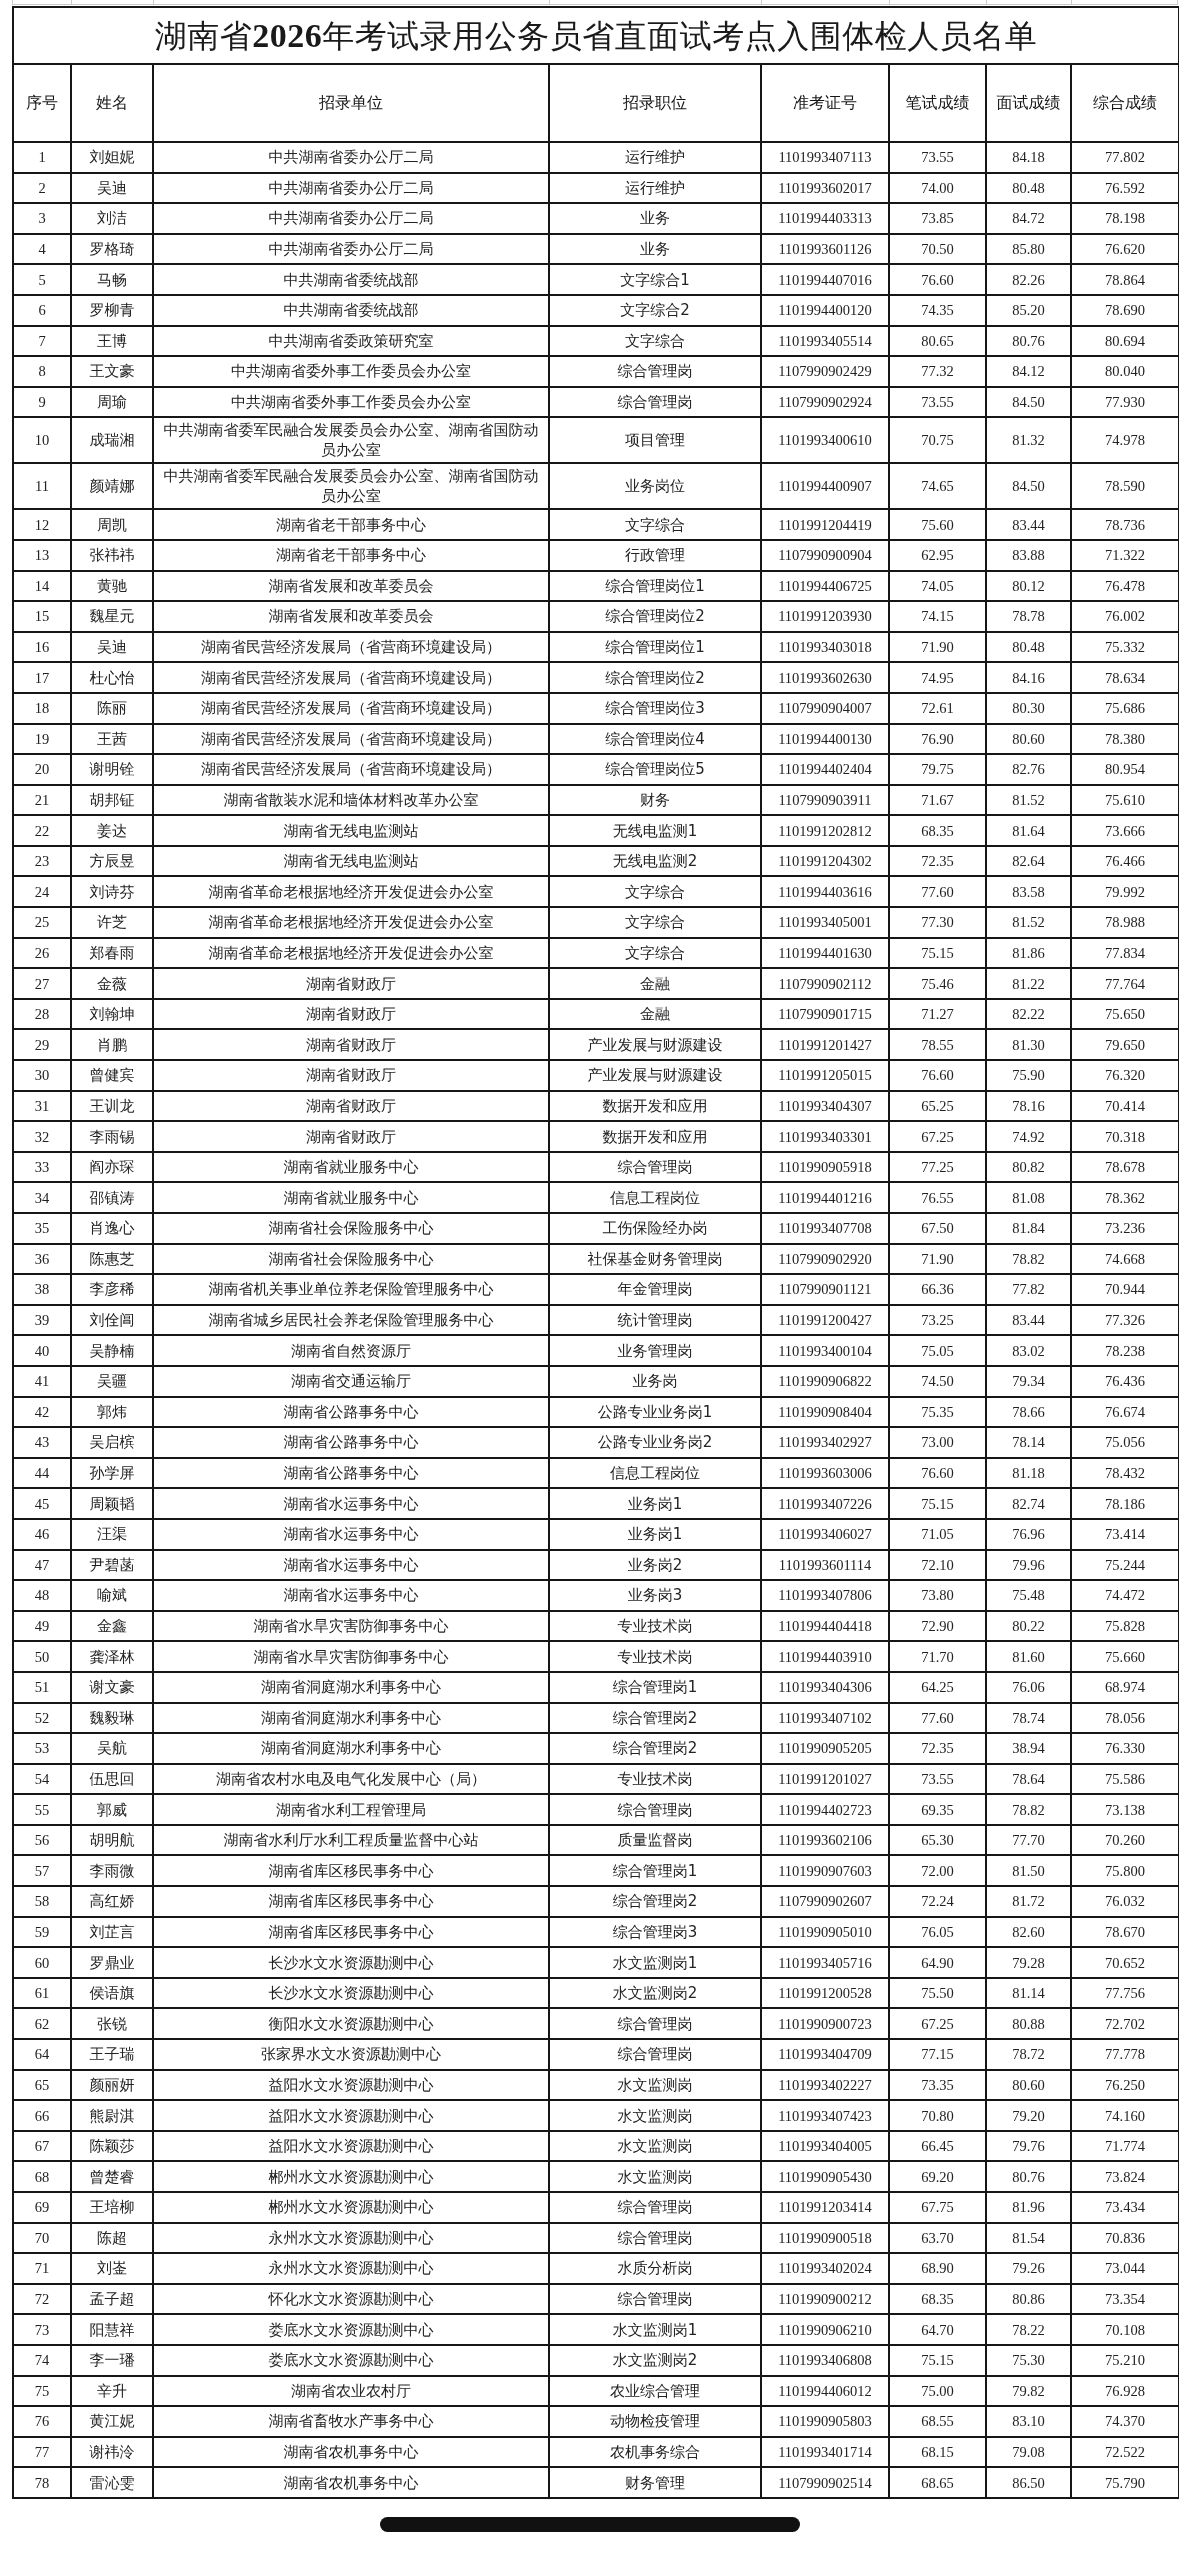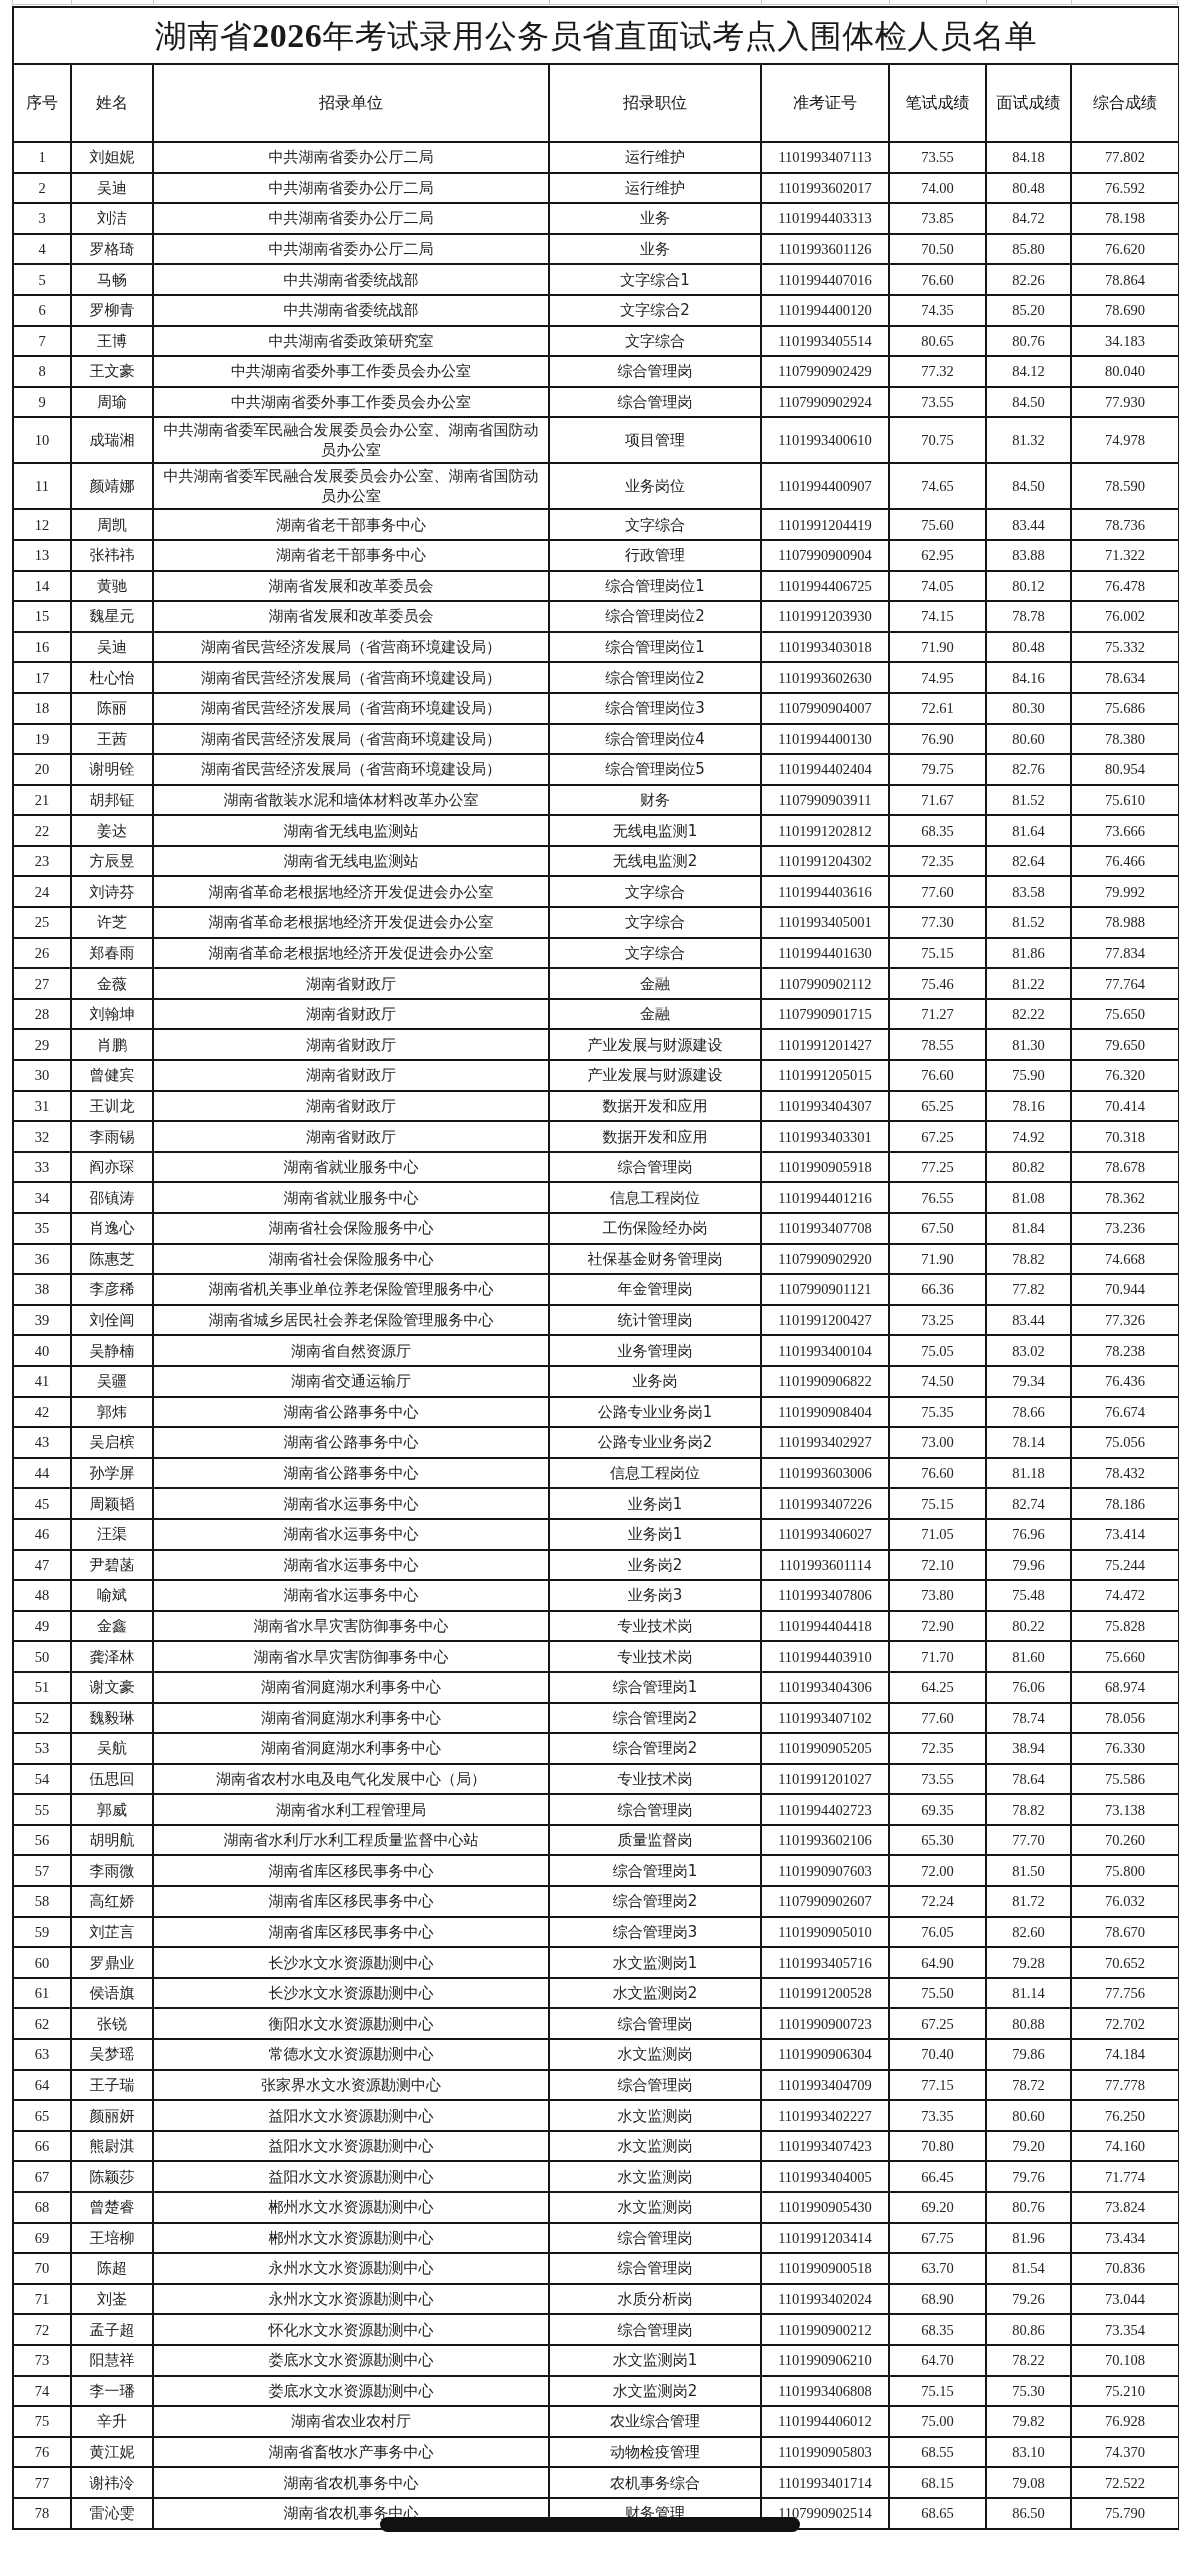--- a/index.html
+++ b/index.html
@@ -211,21 +211,21 @@
   </tr>
 
   <tr class="data-row">
     <td class="num">7</td>
     <td>王博</td>
     <td class="unit"><span class="unit-text">中共湖南省委政策研究室</span></td>
     <td>文字综合</td>
     <td class="num">1101993405514</td>
     <td class="num">80.65</td>
     <td class="num">80.76</td>
-    <td class="num">34.183</td>
+    <td class="num">80.694</td>
   </tr>
 
   <tr class="data-row">
     <td class="num">8</td>
     <td>王文豪</td>
     <td class="unit"><span class="unit-text">中共湖南省委外事工作委员会办公室</span></td>
     <td>综合管理岗</td>
     <td class="num">1107990902429</td>
     <td class="num">77.32</td>
     <td class="num">84.12</td>
@@ -809,30 +809,20 @@
     <td class="num">62</td>
     <td>张锐</td>
     <td class="unit"><span class="unit-text">衡阳水文水资源勘测中心</span></td>
     <td>综合管理岗</td>
     <td class="num">1101990900723</td>
     <td class="num">67.25</td>
     <td class="num">80.88</td>
     <td class="num">72.702</td>
   </tr>
 
-  <tr class="data-row">
-    <td class="num">63</td>
-    <td>吴梦瑶</td>
-    <td class="unit"><span class="unit-text">常德水文水资源勘测中心</span></td>
-    <td>水文监测岗</td>
-    <td class="num">1101990906304</td>
-    <td class="num">70.40</td>
-    <td class="num">79.86</td>
-    <td class="num">74.184</td>
-  </tr>
 
   <tr class="data-row">
     <td class="num">64</td>
     <td>王子瑞</td>
     <td class="unit"><span class="unit-text">张家界水文水资源勘测中心</span></td>
     <td>综合管理岗</td>
     <td class="num">1101993404709</td>
     <td class="num">77.15</td>
     <td class="num">78.72</td>
     <td class="num">77.778</td>

